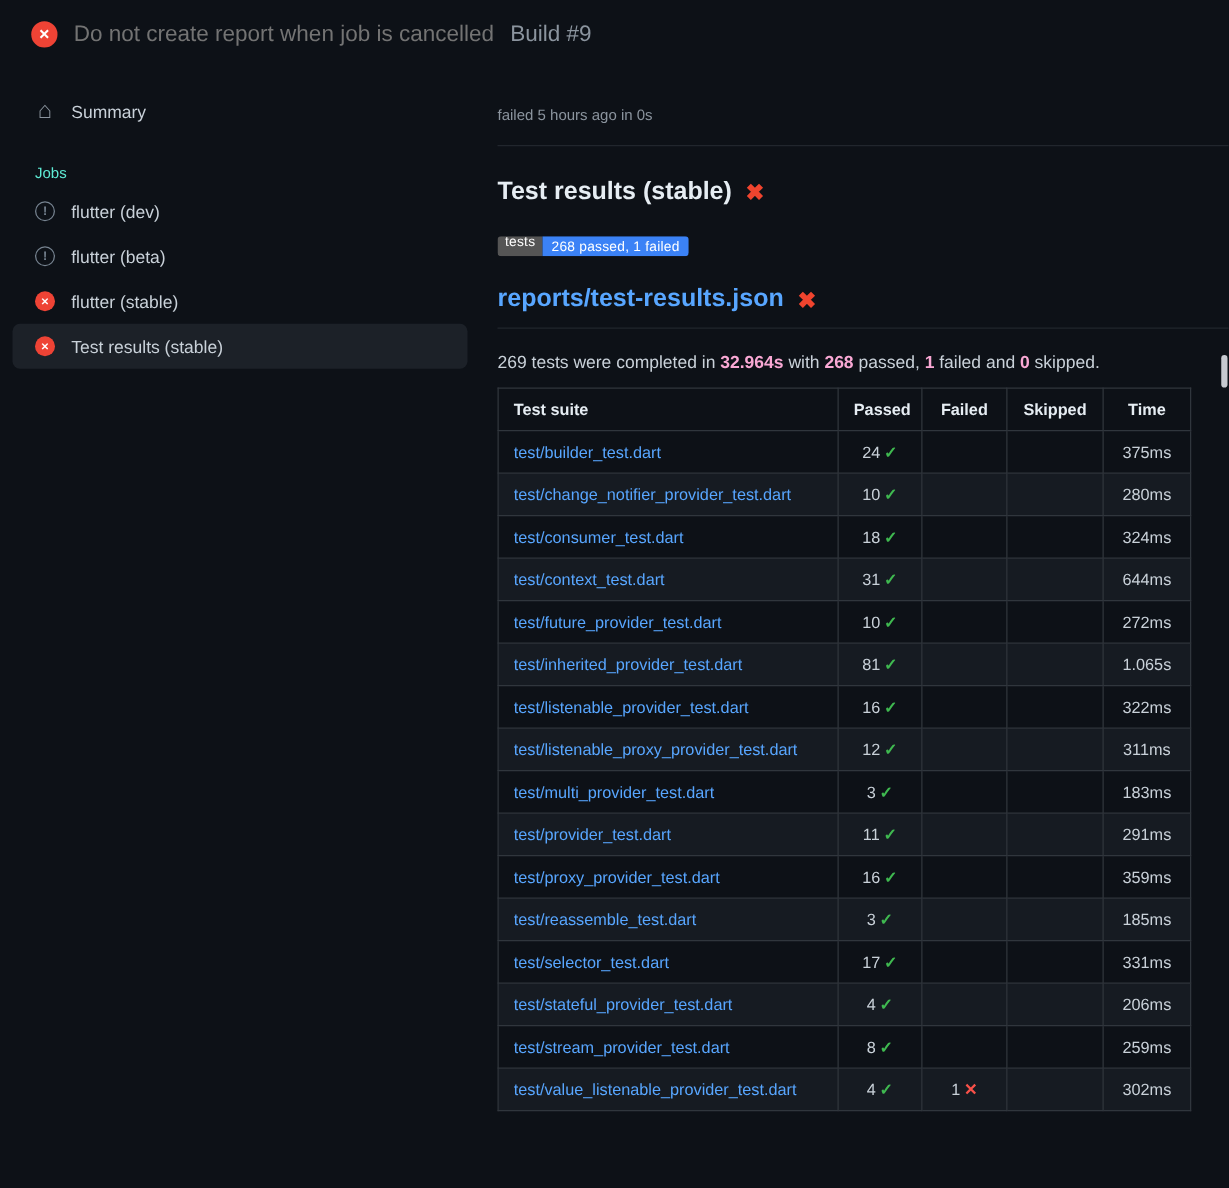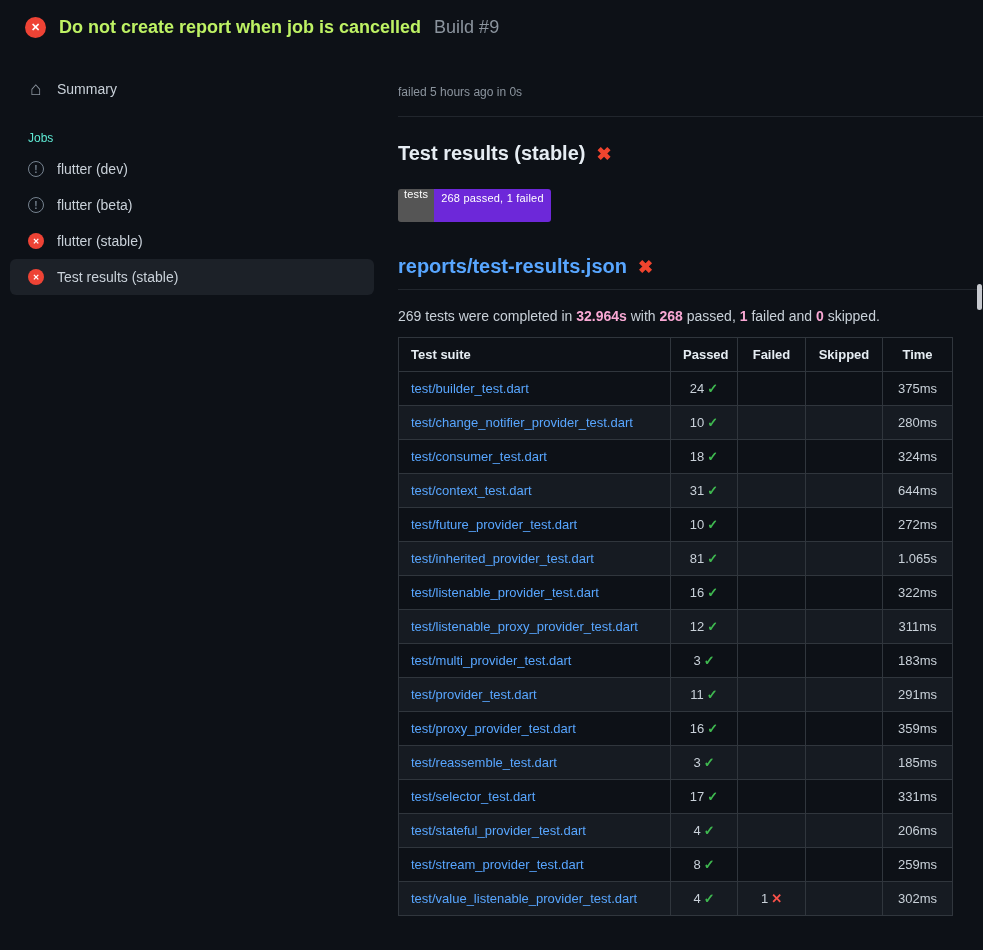--- a/index.html
+++ b/index.html
@@ -10,21 +10,21 @@
     overflow:hidden; position:relative;
   }
 
   
   .top-header { display:flex; align-items:center; gap:13px; padding:17px 24px 13px 25px; }
   .status-circle {
     width:21px; height:21px; border-radius:50%; background:#ee4335; color:#fff;
     display:flex; align-items:center; justify-content:center;
     font-size:11px; font-weight:bold; flex:none;
   }
-  .top-title { font-size:18px; font-weight:bold; color:#bef264; }
+  .top-title { font-size:18px; font-weight:normal; color:#737373; }
   .top-build { font-size:18px; color:#8b949e; font-weight:normal; }
 
   
   .layout { display:flex; align-items:flex-start; }
 
   
   .sidebar { width:398px; flex:none; padding:20px 24px 0 10px; }
   .side-item {
     display:flex; align-items:center; gap:13px;
     padding:10px 18px; border-radius:6px; font-size:14px; color:#c9d1d9; cursor:pointer;
@@ -49,24 +49,24 @@
     margin-top:25px; font-size:20px; font-weight:bold; color:#e6edf3;
     display:flex; align-items:center; gap:11px;
   }
   .x-mark { color:#f0442e; font-size:18px; font-weight:bold; line-height:1; }
 
   .badge {
     display:inline-flex; margin-top:24px; font-size:11px; line-height:1;
     border-radius:3px; overflow:hidden; color:#fff; letter-spacing:.2px;
   }
   .badge-label { background:#555555; padding:0 6px 5px; }
-  .badge-value { background:#6d28d9; padding:4px 7px 18px; }
+  .badge-value { background:#3b82f6; padding:4px 7px 1px; }
 
   .report-title {
-    margin-top:33px; padding-bottom:11px; border-bottom:1px solid #21262d;
+    margin-top:23px; padding-bottom:11px; border-bottom:1px solid #21262d;
     font-size:20px; font-weight:bold; display:flex; align-items:center; gap:11px;
   }
   .report-title a { color:#58a6ff; text-decoration:none; cursor:pointer; }
 
   .summary-line { margin-top:18px; font-size:14px; color:#c9d1d9; }
   .summary-line b { color:#f9a8d4; }
 
   
   table { margin-top:13px; border-collapse:collapse; font-size:13px; width:554px; table-layout:fixed; }
   th,td { border:1px solid #30363d; padding:0 12px; height:34px; text-align:center; }

